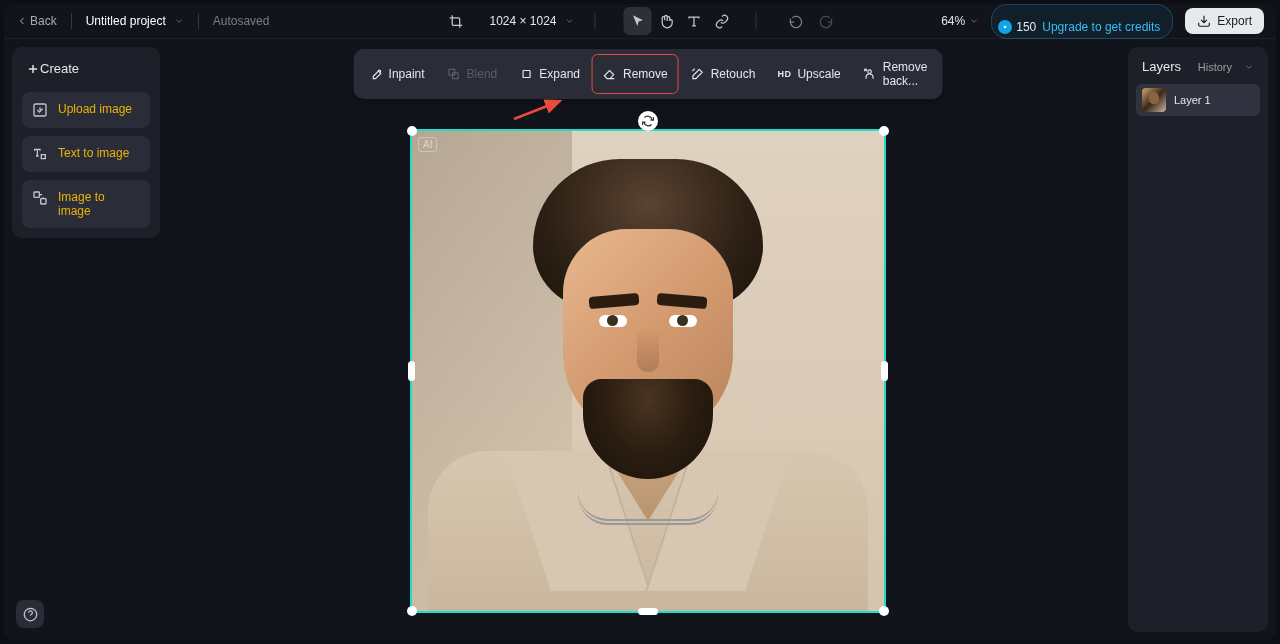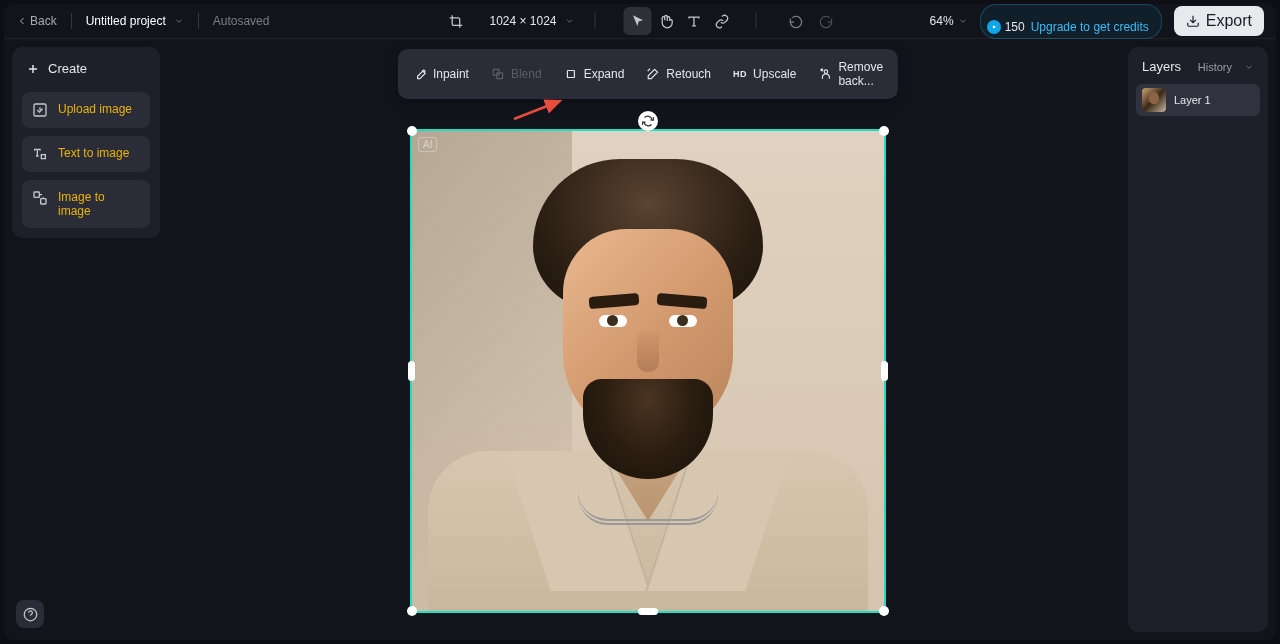--- a/index.html
+++ b/index.html
@@ -53,29 +53,29 @@
     .credits-pill {
       display: flex; align-items: center; gap: 6px; background: rgba(14, 165, 233, 0.08);
       border: 1px solid rgba(56, 189, 248, 0.25); border-radius: 16px; padding: 15px 12px 4px 6px;
       font-size: 12px; cursor: pointer;
     }
     .credits-badge { display: flex; align-items: center; gap: 4px; color: #e4e6eb; }
     .credit-icon { width: 14px; height: 14px; border-radius: 50%; background: #0ea5e9; display: flex; align-items: center; justify-content: center; }
     .credits-link { color: #38bdf8; }
     .export-btn {
       display: flex; align-items: center; gap: 6px; background: #e8e9ed; color: #1a1c24;
-      border-radius: 8px; padding: 6px 12px; font-size: 16px; font-weight: 500; cursor: pointer;
+      border-radius: 8px; padding: 6px 12px; font-size: 12px; font-weight: 500; cursor: pointer;
     }
     
     .main { flex: 1; display: flex; overflow: hidden; position: relative; }
     .left-panel {
       width: 148px; margin: 8px; background: #1e2029; border-radius: 10px;
       padding: 10px; display: flex; flex-direction: column; gap: 8px; height: fit-content;
     }
-    .create-header { display: flex; align-items: center; gap: 8px; font-size: 13px; font-weight: 500; padding: 4px 4px 8px; }
+    .create-header { display: flex; align-items: center; font-size: 13px; font-weight: 500; padding: 4px 4px 8px; }
     .option-btn {
       display: flex; align-items: flex-start; gap: 10px; background: #2a2d38; border-radius: 8px;
       padding: 10px 10px; font-size: 12px; color: #eab308; cursor: pointer;
     }
     .option-btn .ic { width: 16px; height: 16px; display: flex; align-items: center; justify-content: center; color: #c5c7cd; }
     
     .canvas-area { flex: 1; position: relative; }
     .action-bar {
       position: absolute; top: 10px; left: 50%; transform: translateX(-50%);
       background: #2a2d38; border-radius: 10px; padding: 5px; display: flex; gap: 2px;
@@ -353,20 +353,28 @@
           <span>Blend</span>
         </div>
         <div class="action-btn">
           <span class="ic">
               <svg width="14" height="14" viewBox="0 0 24 24" fill="none" stroke="currentColor" stroke-width="2">
                 <rect x="6" y="6" width="12" height="12" rx="1"></rect>
               </svg>
             </span>
           <span>Expand</span>
         </div>
+        <div class="action-btn highlighted">
+          <span class="ic">
+              <svg width="14" height="14" viewBox="0 0 24 24" fill="none" stroke="currentColor" stroke-width="2">
+                <path d="M20 20H8l-5-5 9-9 7 7-6 7z"></path>
+              </svg>
+            </span>
+          <span>Remove</span>
+        </div>
         <div class="action-btn">
           <span class="ic">
               <svg width="14" height="14" viewBox="0 0 24 24" fill="none" stroke="currentColor" stroke-width="2">
                 <path d="M15 4l5 5L9 20H4v-5zM5 3l2 2M3 7l2-2"></path>
               </svg>
             </span>
           <span>Retouch</span>
         </div>
         <div class="action-btn">
           <span class="ic">

